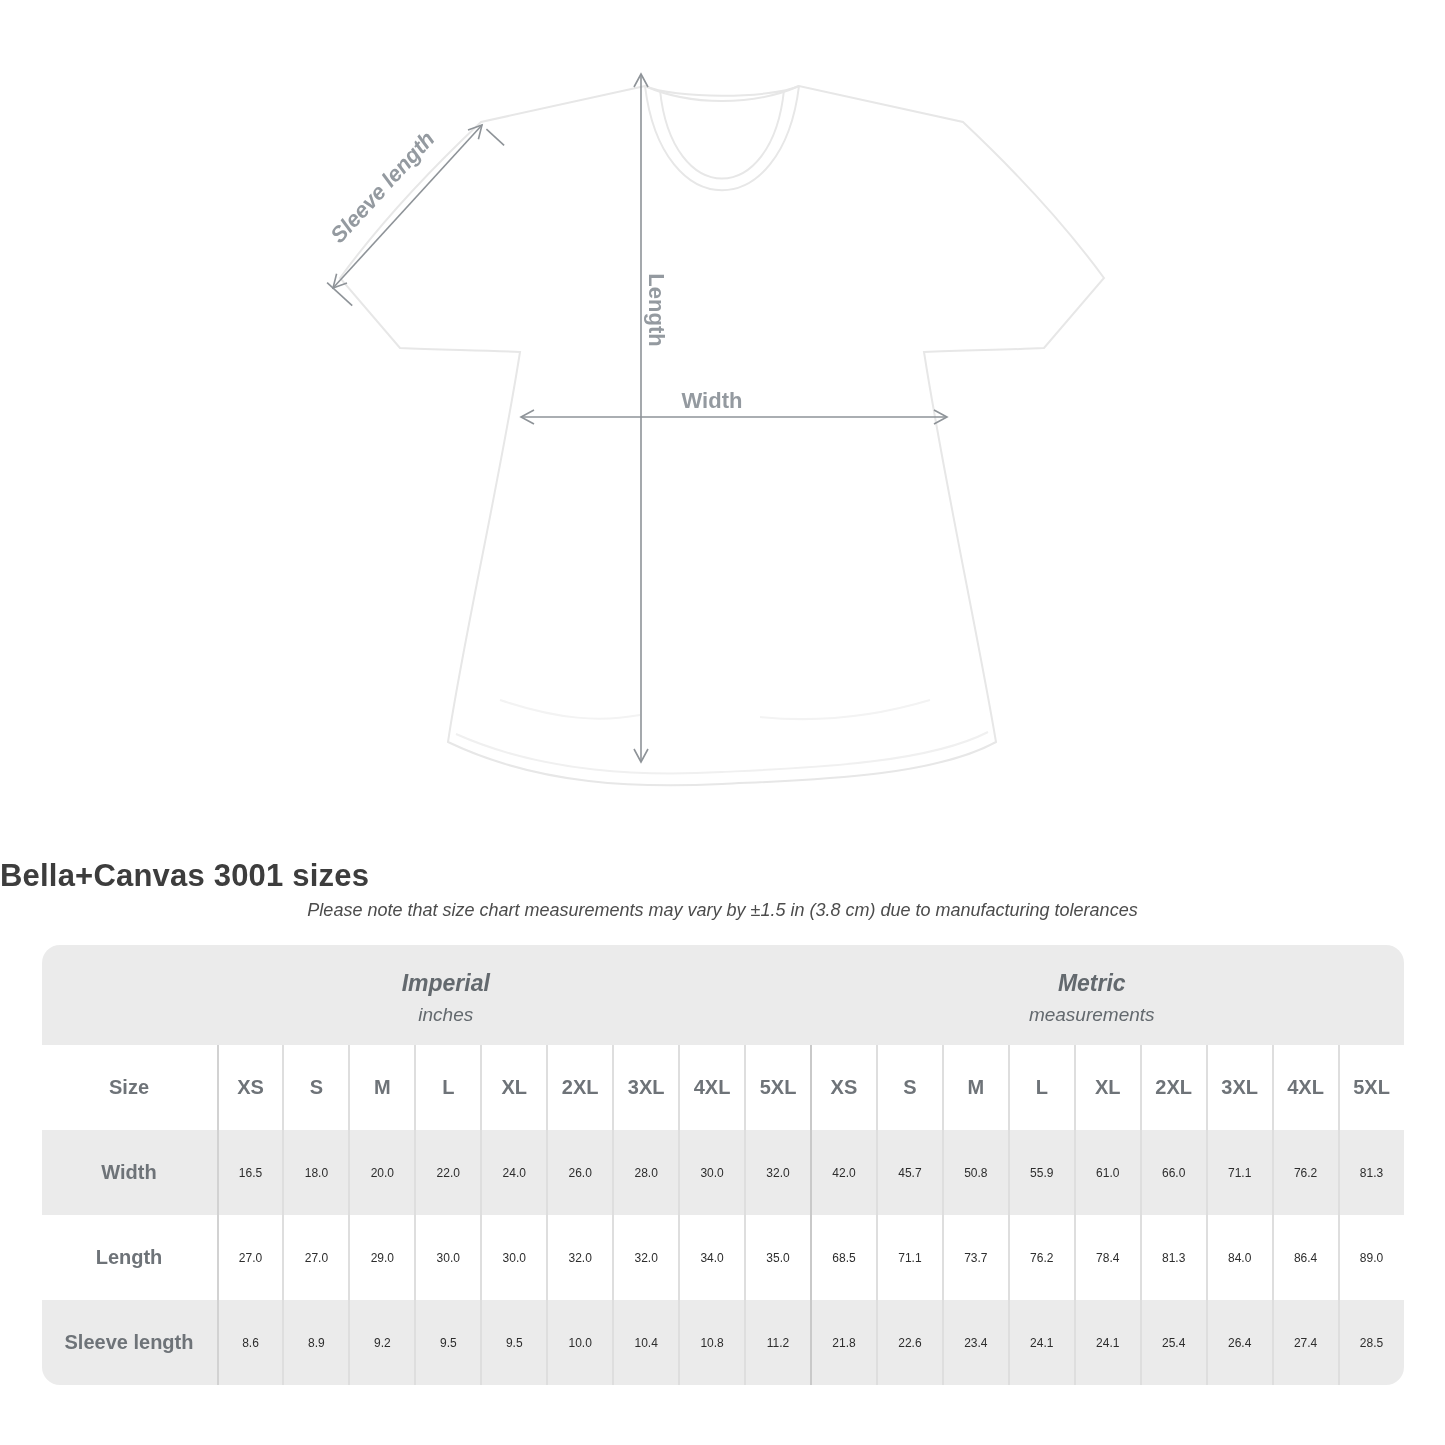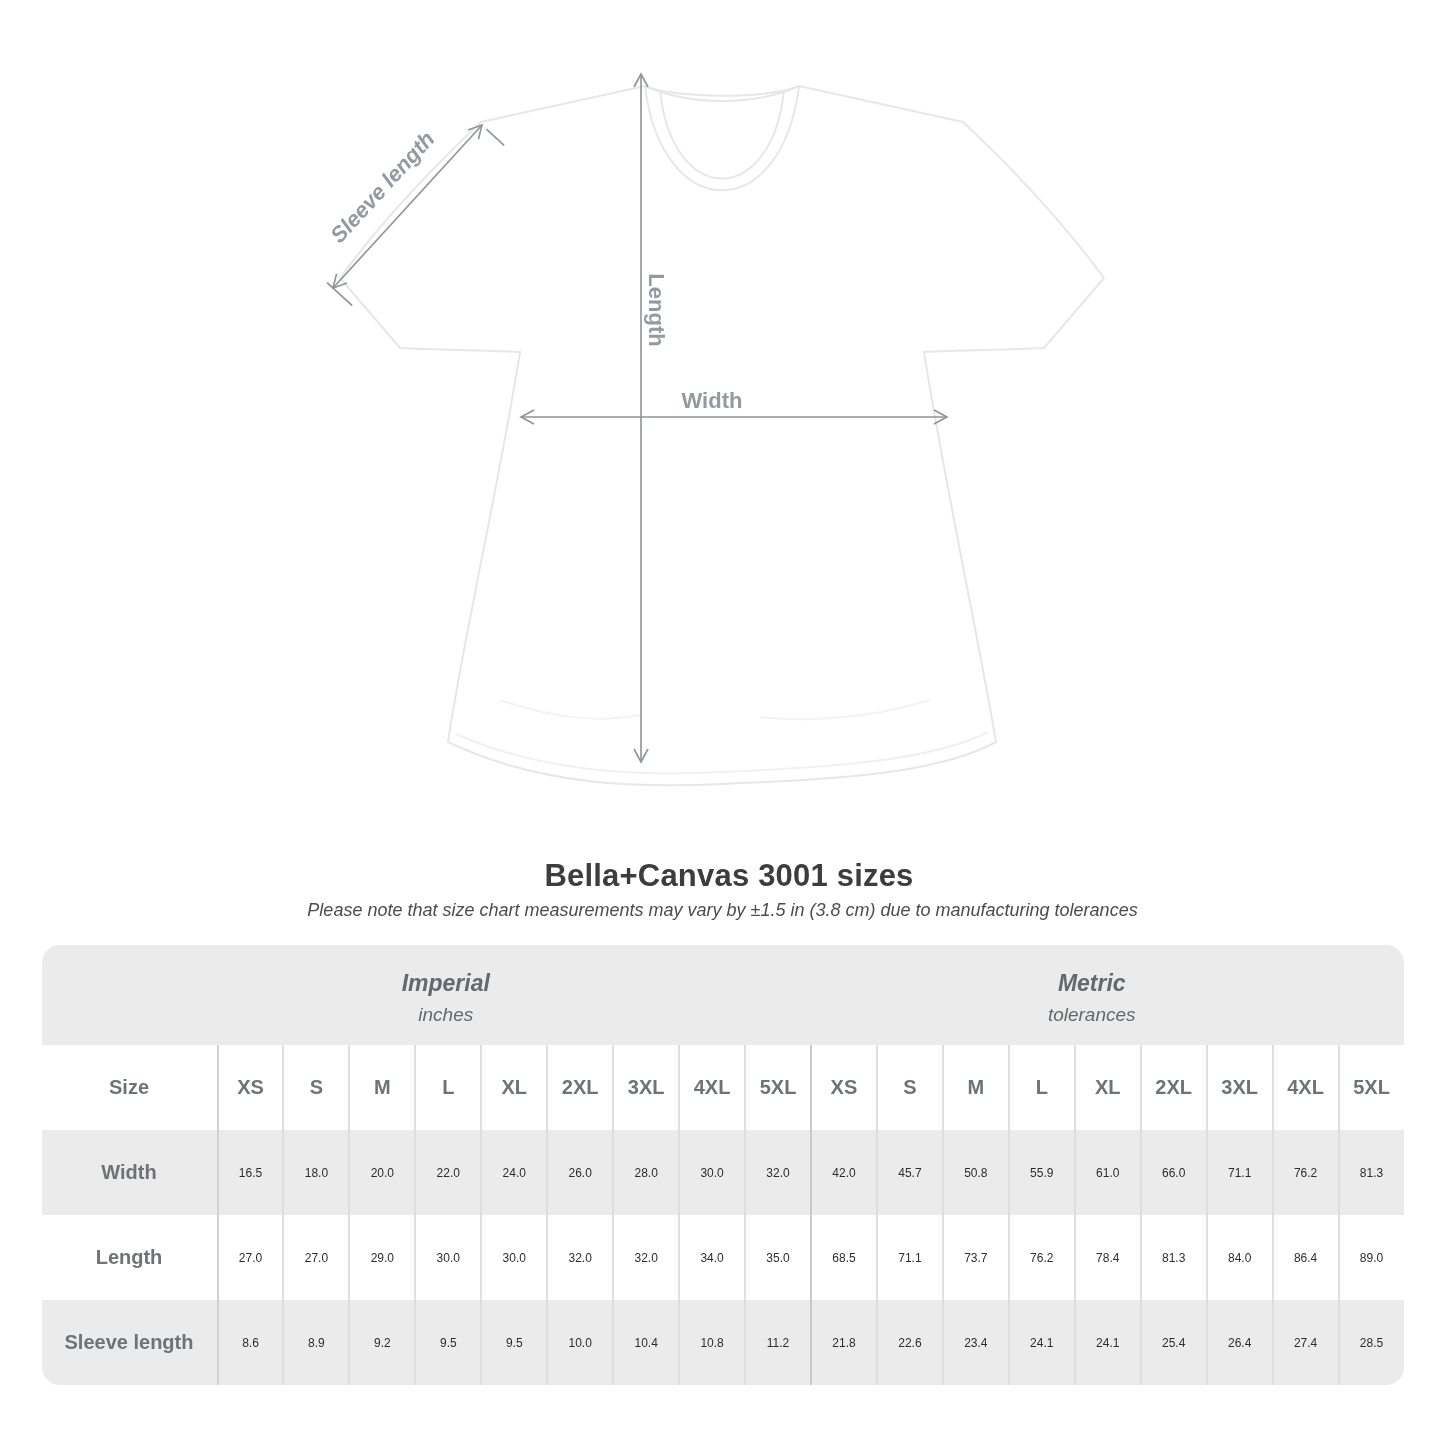--- a/index.html
+++ b/index.html
@@ -4,21 +4,21 @@
 <style>
   html,body{margin:0;padding:0;background:#ffffff;}
   body{width:1445px;height:1445px;font-family:"Liberation Sans",sans-serif;-webkit-font-smoothing:antialiased;}
   .stage{position:relative;width:1445px;height:1445px;background:#fff;overflow:hidden;}
 
   
   .diagram{position:relative;width:1445px;height:838px;}
   .diagram svg{position:absolute;left:0;top:0;}
 
   
-  .chart-title{margin:20px 0 6px 0;text-align:center;font-size:31px;font-weight:bold;color:#3d3d3d;letter-spacing:.2px;padding-left:13px;}
+  .chart-title{margin:20px 0 6px 0;text-align:left;font-size:31px;font-weight:bold;color:#3d3d3d;letter-spacing:.2px;}
   .chart-note{text-align:center;font-style:italic;font-size:18px;color:#4c4c4c;}
 
   
   .size-table{width:1362px;margin:24px auto 0;border-radius:18px;overflow:hidden;background:#fff;}
   .trow{display:grid;grid-template-columns:175px repeat(18,1fr);}
   .band{height:100px;background:#ebebeb;}
   .band-cell{display:flex;flex-direction:column;align-items:center;justify-content:center;gap:7px;padding-top:6px;}
   .band-cell.imperial{grid-column:1/11;padding-left:40px;}
   .band-cell.metric{grid-column:11/20;padding-right:30px;align-items:center;}
   .band-name{font-size:23px;font-weight:bold;font-style:italic;color:#63696e;}
@@ -103,21 +103,21 @@
   <div class="chart-note">Please note that size chart measurements may vary by ±1.5 in (3.8 cm) due to manufacturing tolerances</div>
 
   <div class="size-table">
     <div class="trow band">
       <div class="band-cell imperial">
         <div class="band-name">Imperial</div>
         <div class="band-unit">inches</div>
       </div>
       <div class="band-cell metric">
         <div class="band-name">Metric</div>
-        <div class="band-unit">tolerances</div>
+        <div class="band-unit">measurements</div>
       </div>
     </div>
 
   <div class="trow sizes-row">
         <div class="cell hcell">Size</div>
         <div class="cell hcell b-label">XS</div>
         <div class="cell hcell b-reg">S</div>
         <div class="cell hcell b-reg">M</div>
         <div class="cell hcell b-reg">L</div>
         <div class="cell hcell b-reg">XL</div>

